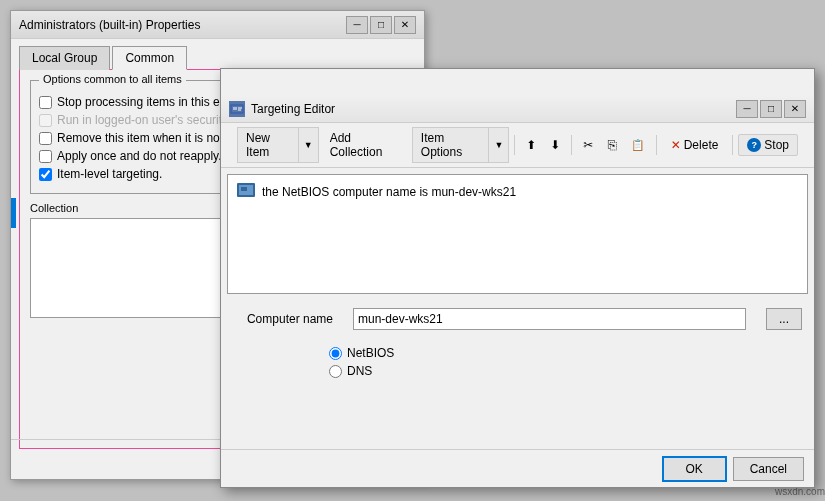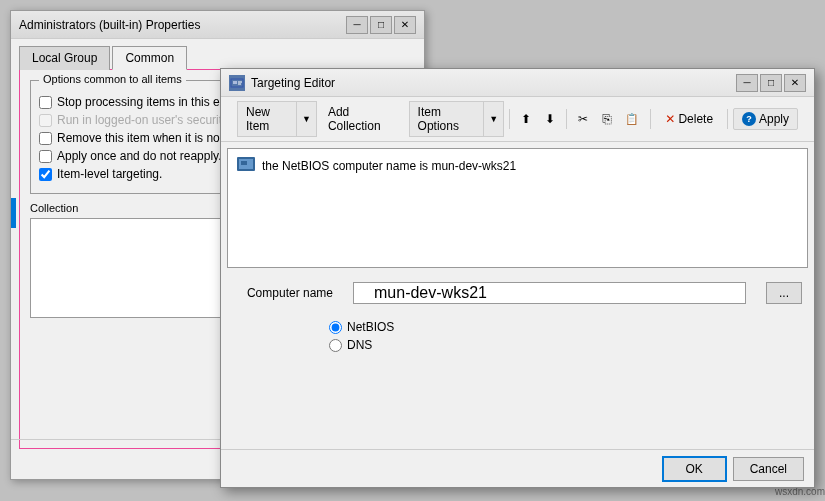--- a/index.html
+++ b/index.html
@@ -140,20 +140,21 @@
       z-index: 10;
     }
     .te-titlebar {
       background: linear-gradient(to bottom, #f0f0f0, #e4e4e4);
       height: 28px;
       display: flex;
       align-items: center;
       justify-content: space-between;
       padding: 0 8px;
       border-bottom: 1px solid #ccc;
+      margin-top: 26px;
     }
     .te-title-left {
       display: flex;
       align-items: center;
       gap: 6px;
       font-size: 12px;
       color: #000;
     }
     .te-icon {
       width: 16px;
@@ -265,22 +266,22 @@
     }
     .form-label {
       width: 100px;
       font-size: 12px;
       text-align: right;
     }
     .form-input {
       flex: 1;
       height: 22px;
       border: 1px solid #999;
-      padding: 2px 20px;
-      font-size: 16px;
+      padding: 2px 4px;
+      font-size: 12px;
       background: white;
     }
     .form-browse-btn {
       padding: 3px 12px;
       border: 1px solid #999;
       background: #e0e0e0;
       cursor: pointer;
       font-size: 12px;
       height: 22px;
     }
@@ -452,21 +453,21 @@
 
     <span class="delete-btn">
       <span style="color:#cc2200;">✕</span>
       <span>Delete</span>
     </span>
 
     <div class="toolbar-sep"></div>
 
     <span class="help-btn">
       <span style="background:#0066bb;color:white;border-radius:50%;width:14px;height:14px;display:inline-flex;align-items:center;justify-content:center;font-size:9px;font-weight:bold;">?</span>
-      <span>Apply</span>
+      <span>Stop</span>
     </span>
   </div>
 
   <div class="te-content">
     <div class="te-item-row">
       <span>
         <svg width="20" height="16" viewBox="0 0 20 16">
           <rect x="1" y="1" width="18" height="14" fill="#336699" rx="1"></rect>
           <rect x="3" y="3" width="14" height="10" fill="#6699cc"></rect>
           <rect x="5" y="5" width="6" height="4" fill="#336699"></rect>

